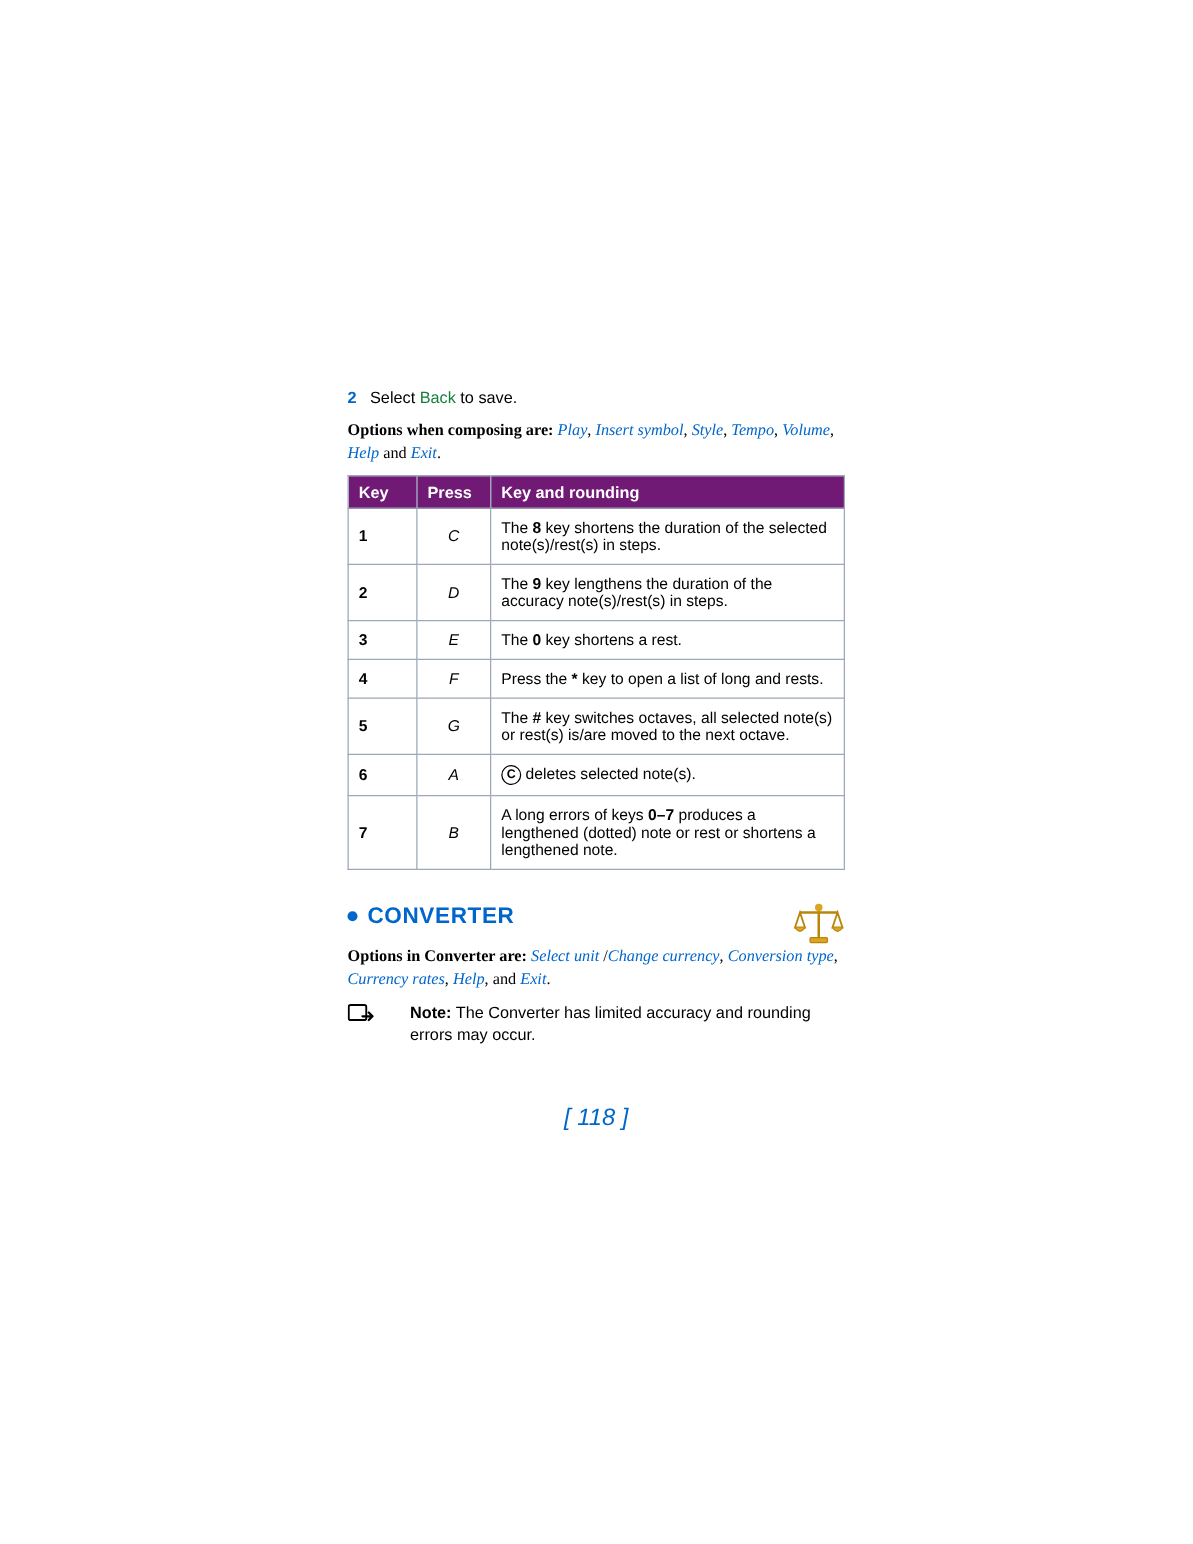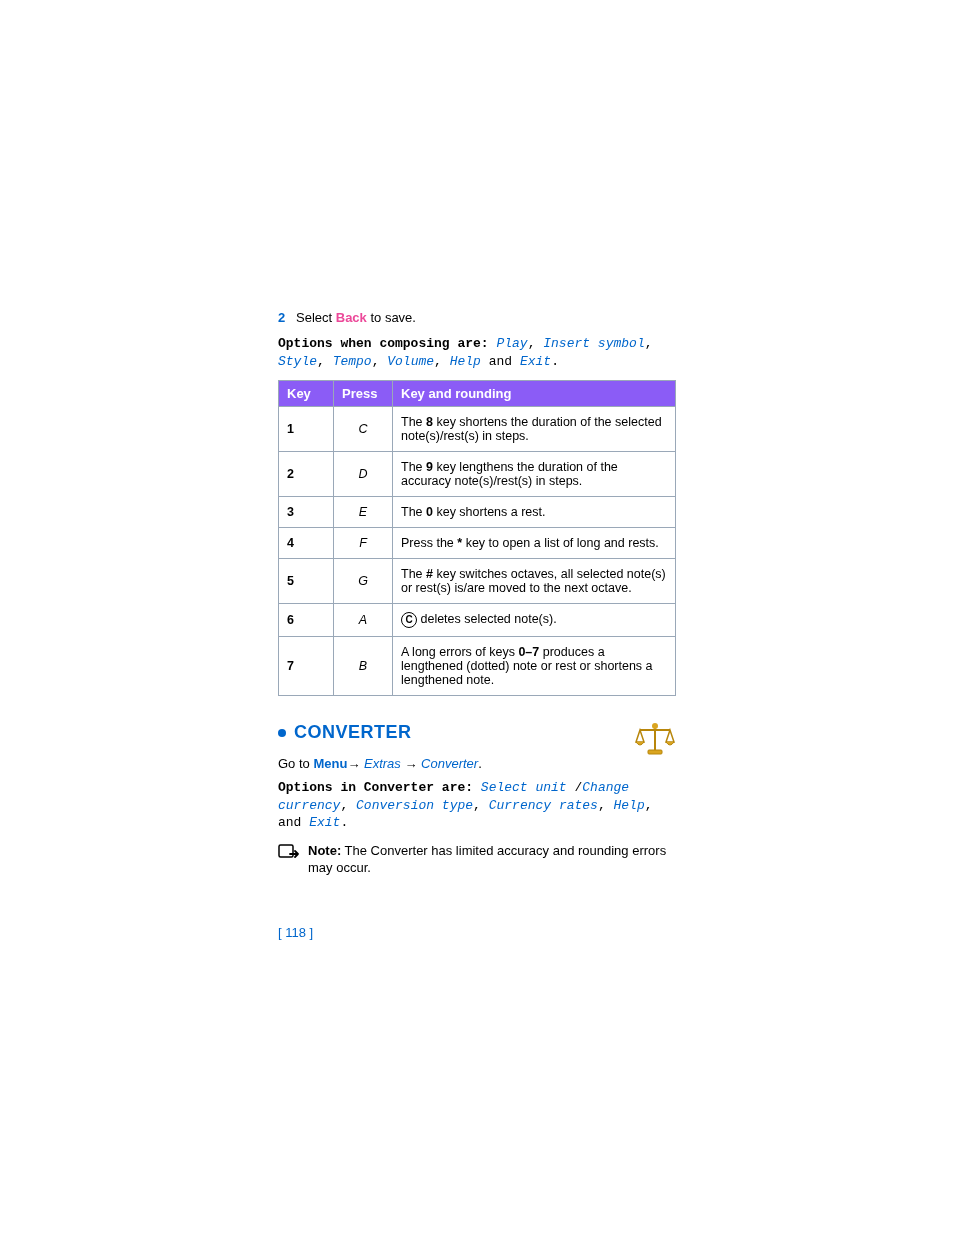--- a/index.html
+++ b/index.html
@@ -22,39 +22,39 @@
     font-size: 13px;
     font-family: Arial, Helvetica, sans-serif;
   }
   .step-num {
     color: #0066cc;
     font-weight: bold;
     width: 18px;
     flex: none;
   }
   .step-text { }
-  .step-text .back-link { color: #ec4899; font-weight: bold; }
+  .step-text .back-link { color: #15803d; font-weight: normal; }
   .para {
     font-size: 13px;
     line-height: 1.35;
     margin-bottom: 10px;
-    font-family: Liberation Mono, monospace;
+    font-family: Liberation Serif, serif;
   }
   .para .bold { font-weight: bold; }
   .blue-italic { color: #0066cc; font-style: italic; }
   .blue { color: #0066cc; }
   table.key-table {
     border-collapse: collapse;
     width: 100%;
     margin-top: 4px;
     margin-bottom: 26px;
     font-family: Arial, Helvetica, sans-serif;
   }
   table.key-table th {
-    background: #8b5cf6;
+    background: #701a75;
     color: #fff;
     text-align: left;
     font-size: 13px;
     font-weight: bold;
     padding: 5px 8px;
     border: 1px solid #9aa8b8;
   }
   table.key-table td {
     border: 1px solid #9aa8b8;
     font-size: 12.5px;
@@ -99,38 +99,41 @@
   .nav-line {
     font-size: 13px;
     margin-bottom: 8px;
     font-family: Arial, Helvetica, sans-serif;
   }
   .arrow { font-family: Arial, sans-serif; }
   .note-block {
     display: flex;
     align-items: flex-start;
     margin-top: 6px;
+    gap: 20px;
   }
   .note-icon {
     width: 22px;
     height: 20px;
     flex: none;
     margin-right: 8px;
     margin-top: 2px;
   }
   .note-text {
     font-size: 13px;
     line-height: 1.35;
     font-family: Arial, Helvetica, sans-serif;
   }
   .footer {
+    text-align: center;
     color: #0066cc;
-    font-size: 13px;
+    font-size: 19px;
     margin-top: 48px;
     font-family: Arial, Helvetica, sans-serif;
+    font-style: italic;
   }
   .c-badge {
     display: inline-block;
     border: 1.5px solid #000;
     border-radius: 50%;
     width: 14px;
     height: 14px;
     line-height: 14px;
     text-align: center;
     font-size: 10px;
@@ -214,23 +217,20 @@
       <line x1="6" y1="8" x2="36" y2="8" stroke="#b8860b" stroke-width="2"></line>
       <circle cx="21" cy="4" r="3" fill="#daa520"></circle>
       <path d="M6 8 L2 20 L10 20 Z" fill="none" stroke="#b8860b" stroke-width="1.5"></path>
       <path d="M2 20 Q6 26 10 20" fill="#daa520" stroke="#b8860b" stroke-width="1"></path>
       <path d="M36 8 L32 20 L40 20 Z" fill="none" stroke="#b8860b" stroke-width="1.5"></path>
       <path d="M32 20 Q36 26 40 20" fill="#daa520" stroke="#b8860b" stroke-width="1"></path>
       <rect x="14" y="28" width="14" height="4" rx="1" fill="#daa520" stroke="#b8860b"></rect>
     </svg>
   </div>
 
-  <div class="nav-line">
-    <span>Go to </span><span class="blue bold">Menu</span><span class="arrow">→</span> <span class="blue-italic">Extras</span> <span class="arrow">→</span> <span class="blue-italic">Converter</span><span>.</span>
-  </div>
 
   <div class="para">
     <span class="bold">Options in Converter are: </span><span class="blue-italic">Select unit</span><span> /</span><span class="blue-italic">Change currency</span><span>, </span><span class="blue-italic">Conversion type</span><span>, </span><span class="blue-italic">Currency rates</span><span>, </span><span class="blue-italic">Help</span><span>, and </span><span class="blue-italic">Exit</span><span>.</span>
   </div>
 
   <div class="note-block">
     <svg class="note-icon" viewBox="0 0 22 20">
       <rect x="1" y="1" width="14" height="12" rx="1.5" fill="none" stroke="#000" stroke-width="1.5"></rect>
       <path d="M12 10 L20 10 L17 7 M20 10 L17 13" fill="none" stroke="#000" stroke-width="1.8" stroke-linecap="round" stroke-linejoin="round"></path>
     </svg>

